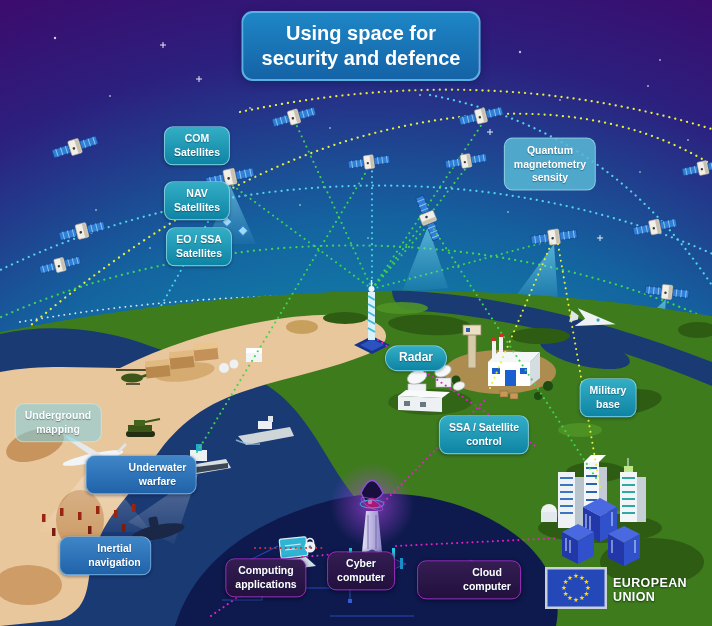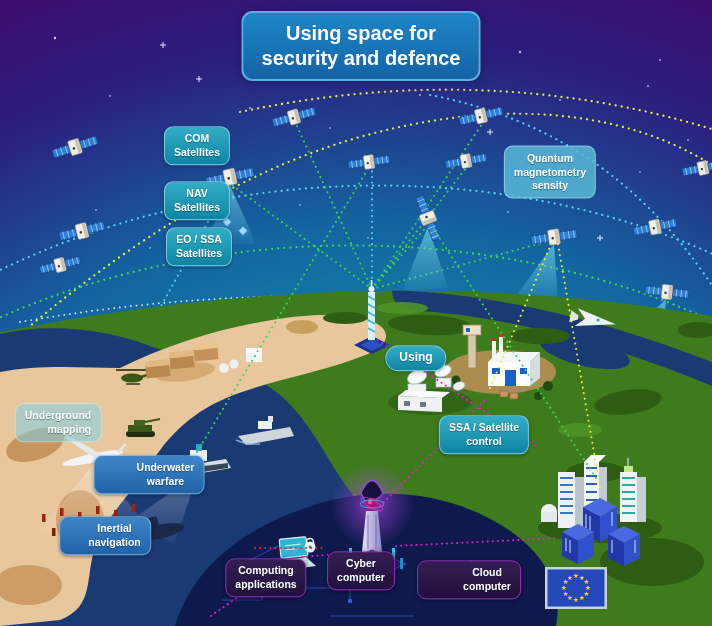--- a/index.html
+++ b/index.html
@@ -7,21 +7,21 @@
          font-family:"Liberation Sans",sans-serif;text-decoration:underline;}
   #scene{position:absolute;left:0;top:0;}
   .lbl{position:absolute;transform:translate(-50%,-50%);
        font:bold 10.5px/1.3 "Liberation Sans",sans-serif;color:#fff;
        text-align:center;white-space:pre-line;padding:5px 9px;border-radius:9px;
        text-shadow:0 1px 1px rgba(0,40,60,.45);z-index:5;}
   .teal{background:linear-gradient(180deg,#33aec6,#0e84a4);
         border:1px solid rgba(195,242,250,.55);box-shadow:0 1px 3px rgba(0,30,50,.35);margin-left:47px;}
   .blue{background:linear-gradient(180deg,#3e86c8,#2062a8);
         border:1px solid rgba(180,220,250,.5);box-shadow:0 1px 3px rgba(0,20,50,.35);}
-  .glass{background:rgba(125,208,228,.55);border:1px solid rgba(225,248,252,.45);text-align:right;}
+  .glass{background:rgba(125,208,228,.55);border:1px solid rgba(225,248,252,.45);}
   .glass2{background:rgba(88,186,214,.85);border:1px solid rgba(210,245,252,.5);}
   .dark{background:linear-gradient(180deg,#341d52,#22103e);
         border:1.5px solid #9d2cbc;box-shadow:0 1px 4px rgba(0,0,20,.5);}
   .pill{border-radius:13px;padding:4px 13px;font-size:12px;}
   .title{position:absolute;left:361px;top:46px;transform:translate(-50%,-50%);
          font:bold 20px/1.25 "Liberation Sans",sans-serif;color:#fff;text-align:center;
          white-space:pre-line;background:linear-gradient(180deg,#1e86c6,#1463a6);
          border:2px solid #58b1e2;border-radius:11px;padding:8px 18px;
          box-shadow:0 2px 10px rgba(0,20,60,.4);z-index:6;}
   .euflag{position:absolute;left:545px;top:567px;z-index:6;}
@@ -411,31 +411,33 @@
 
 <div class="title">Using space for
 security and defence</div>
 
 <div class="lbl teal" style="left:150px;top:146px;">COM
 Satellites</div>
 <div class="lbl teal" style="left:150px;top:201px;text-align:center;">NAV
 Satellites</div>
 <div class="lbl teal" style="left:152px;top:247px;">EO / SSA
 Satellites</div>
-<div class="lbl glass2" style="left:550px;top:172px;">Quantum
+<div class="lbl glass2" style="left:550px;top:164px;">Quantum
 magnetometry
 sensity</div>
-<div class="lbl teal pill" style="left:369px;top:358px;">Using</div>
+<div class="lbl teal pill" style="left:369px;top:358px;">Radar</div>
+<div class="lbl teal" style="left:561px;top:398px;">Military
+base</div>
 <div class="lbl teal" style="left:437px;top:435px;">SSA / Satellite
 control</div>
 <div class="lbl glass" style="left:58px;top:423px;">Underground
 mapping</div>
-<div class="lbl blue" style="left:149px;top:475px;padding-left:42px;">Underwater
+<div class="lbl blue" style="left:141px;top:475px;padding-left:42px;">Underwater
 warfare</div>
-<div class="lbl blue" style="left:105px;top:536px;padding-left:28px;">Inertial
+<div class="lbl blue" style="left:105px;top:556px;padding-left:28px;">Inertial
 navigation</div>
 <div class="lbl dark" style="left:266px;top:578px;">Computing
 applications</div>
 <div class="lbl dark" style="left:361px;top:571px;">Cyber
 computer</div>
 <div class="lbl dark" style="left:469px;top:580px;padding-left:45px;">Cloud
 computer</div>
 
 <div class="euflag">
   <svg width="62" height="42" viewBox="0 0 62 42">
@@ -450,14 +452,15 @@
           <text x="37" y="33.4">★</text>
       <text x="31" y="35">★</text>
           <text x="25" y="33.4">★</text>
           <text x="20.6" y="29">★</text>
       <text x="19" y="23">★</text>
           <text x="20.6" y="17">★</text>
           <text x="25" y="12.6">★</text>
     </g>
   </svg>
 </div>
+<div class="eutext">EUROPEAN UNION</div>
 
 </div>
 
 </body></html>

